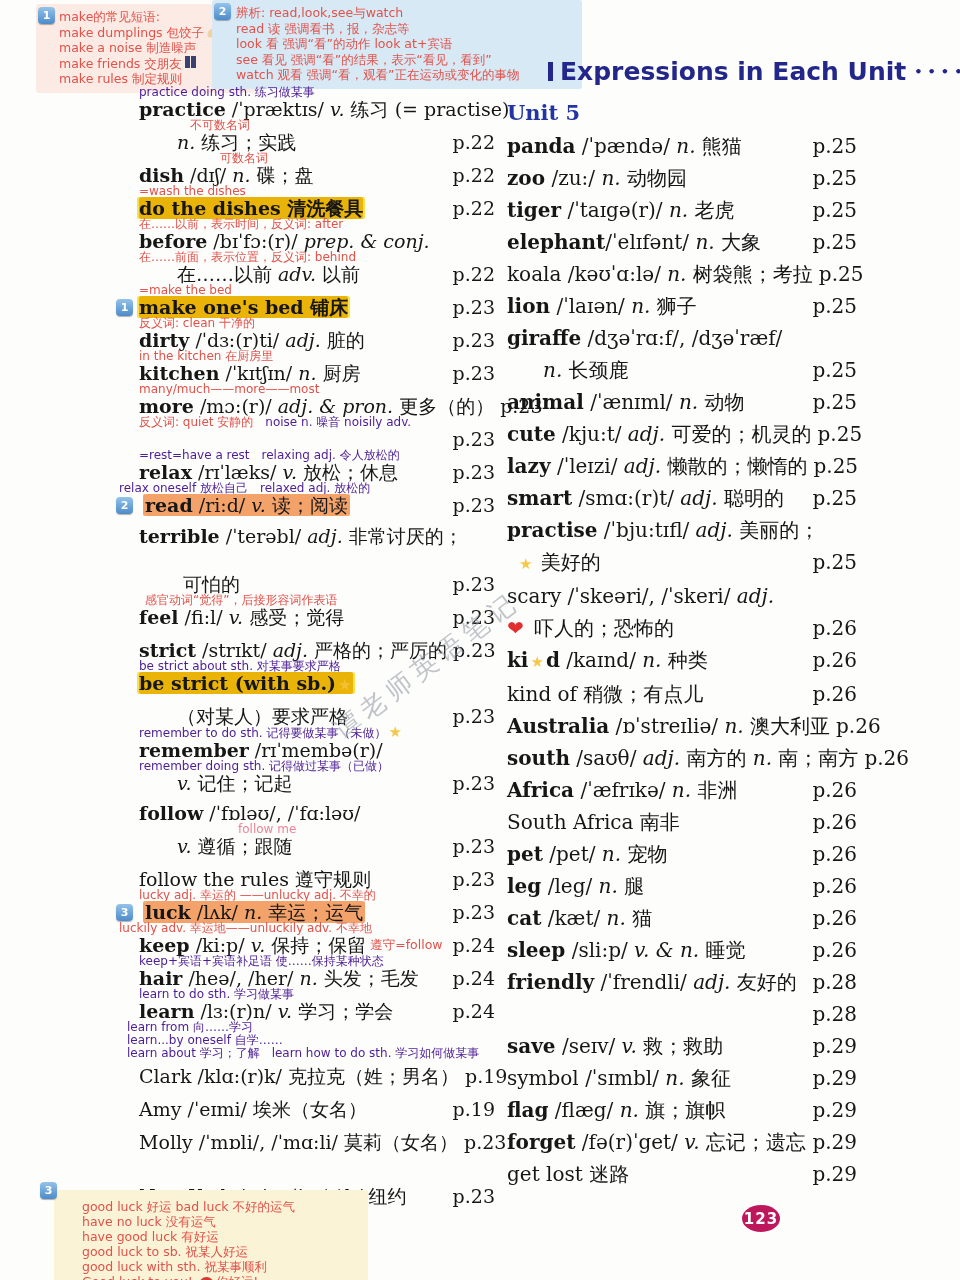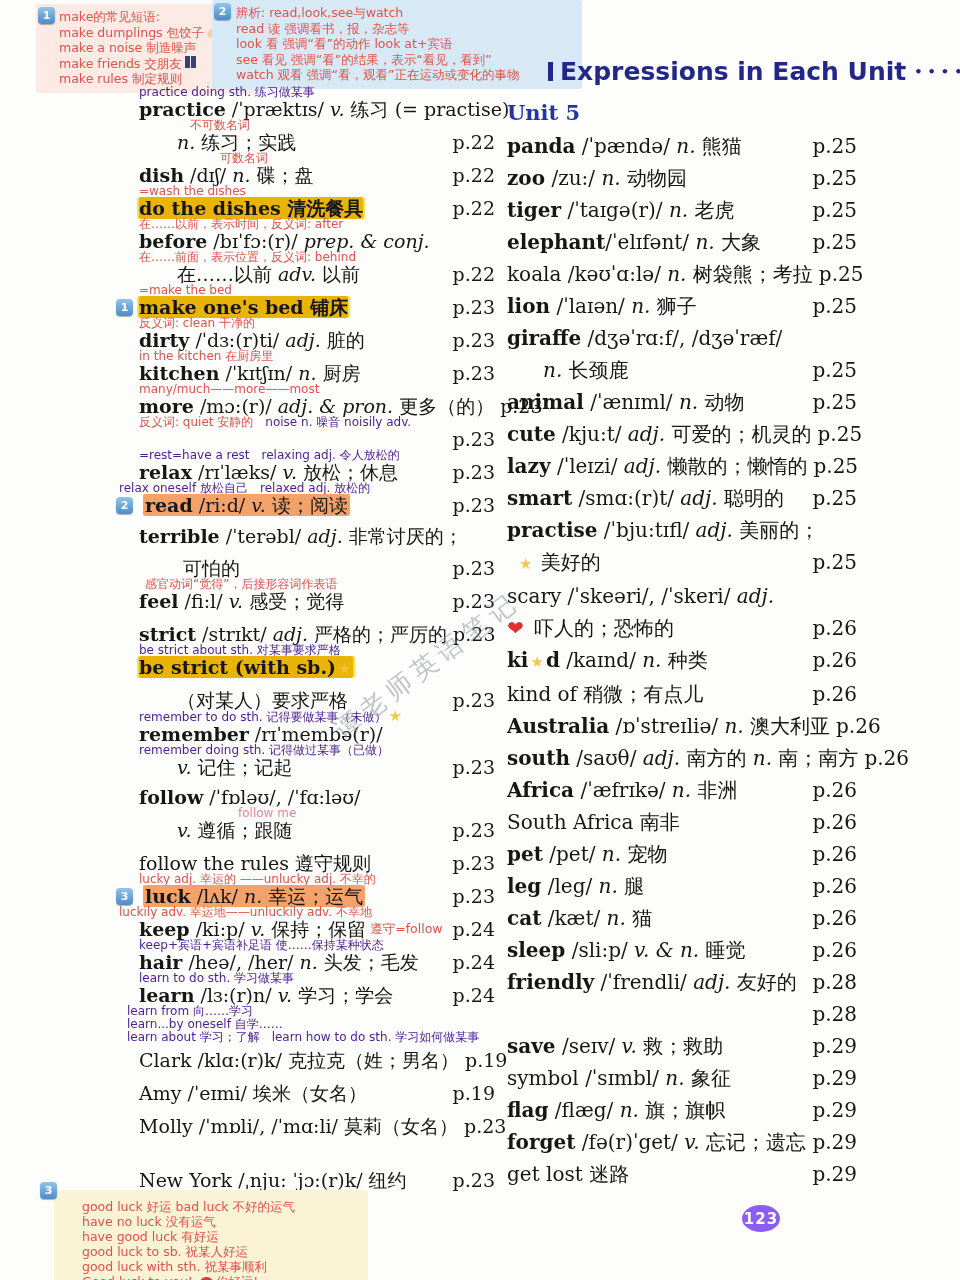--- a/index.html
+++ b/index.html
@@ -61,21 +61,21 @@
          font-family:"DejaVu Sans",sans-serif;}
   .seg-wrap{display:inline;}
   .hl-y{background:#eab308;box-shadow:2px 0 0 #f7e14d,-2px 0 0 #f7e14d;border-radius:2px;}
   .hl-o{background:#f3a269;box-shadow:2px 0 0 #f3a269,-2px 0 0 #f3a269;border-radius:2px;margin-left:6px;}
 
   
   .watermark{position:absolute;left:348px;top:712px;transform:rotate(-37deg);transform-origin:0 100%;
              font-family:"DejaVu Sans","Liberation Sans",sans-serif;font-size:26px;letter-spacing:6px;
              color:#9096a0;opacity:.55;white-space:nowrap;}
   .page-oval{position:absolute;left:742px;top:1205px;width:38px;height:27px;border-radius:50%;
-             background:#8b5cf6;color:#fff;display:flex;align-items:center;justify-content:center;
+             background:#be185d;color:#fff;display:flex;align-items:center;justify-content:center;
              font:700 15px "DejaVu Sans","Liberation Sans",sans-serif;letter-spacing:1px;text-align:center;}
 </style>
 </head>
 <body>
 
 <div class="page">
 
   <div class="note-box box-make">
     <span class="num-badge nb-abs">1</span>
     <div id="box-make-lines">
@@ -191,21 +191,21 @@
         <span class="row-text" style="padding-left: 4px;"><span class="seg-wrap"><span class="s-teal">relax oneself 放松自己　relaxed adj. 放松的</span></span></span>
       </div>
       <div class="row entry">
         <span class="num-badge">2</span>
         <span class="row-text"><span class="seg-wrap hl-o"><span class="s-b">read</span><span class="s-r"> /ri:d/ </span><span class="s-i">v.</span><span class="s-r"> 读；阅读</span></span></span>
         <span class="page-ref">p.23</span>
       </div>
       <div class="row entry" style="margin-top: 11px;">
         <span class="row-text"><span class="seg-wrap"><span class="s-b">terrible</span><span class="s-r"> /ˈterəbl/ </span><span class="s-i">adj.</span><span class="s-r"> 非常讨厌的；</span></span></span>
       </div>
-      <div class="row entry" style="margin-top: 12px;">
+      <div class="row entry" style="margin-top: 28px;">
         <span class="row-text" style="padding-left: 68px;"><span class="seg-wrap"><span class="s-r">可怕的</span></span></span>
         <span class="page-ref">p.23</span>
       </div>
       <div class="row ann">
         <span class="row-text" style="padding-left: 30px;"><span class="seg-wrap"><span class="s-red">感官动词“觉得”，后接形容词作表语</span></span></span>
       </div>
       <div class="row entry">
         <span class="row-text"><span class="seg-wrap"><span class="s-b">feel</span><span class="s-r"> /fi:l/ </span><span class="s-i">v.</span><span class="s-r"> 感受；觉得</span></span></span>
         <span class="page-ref">p.23</span>
       </div>

